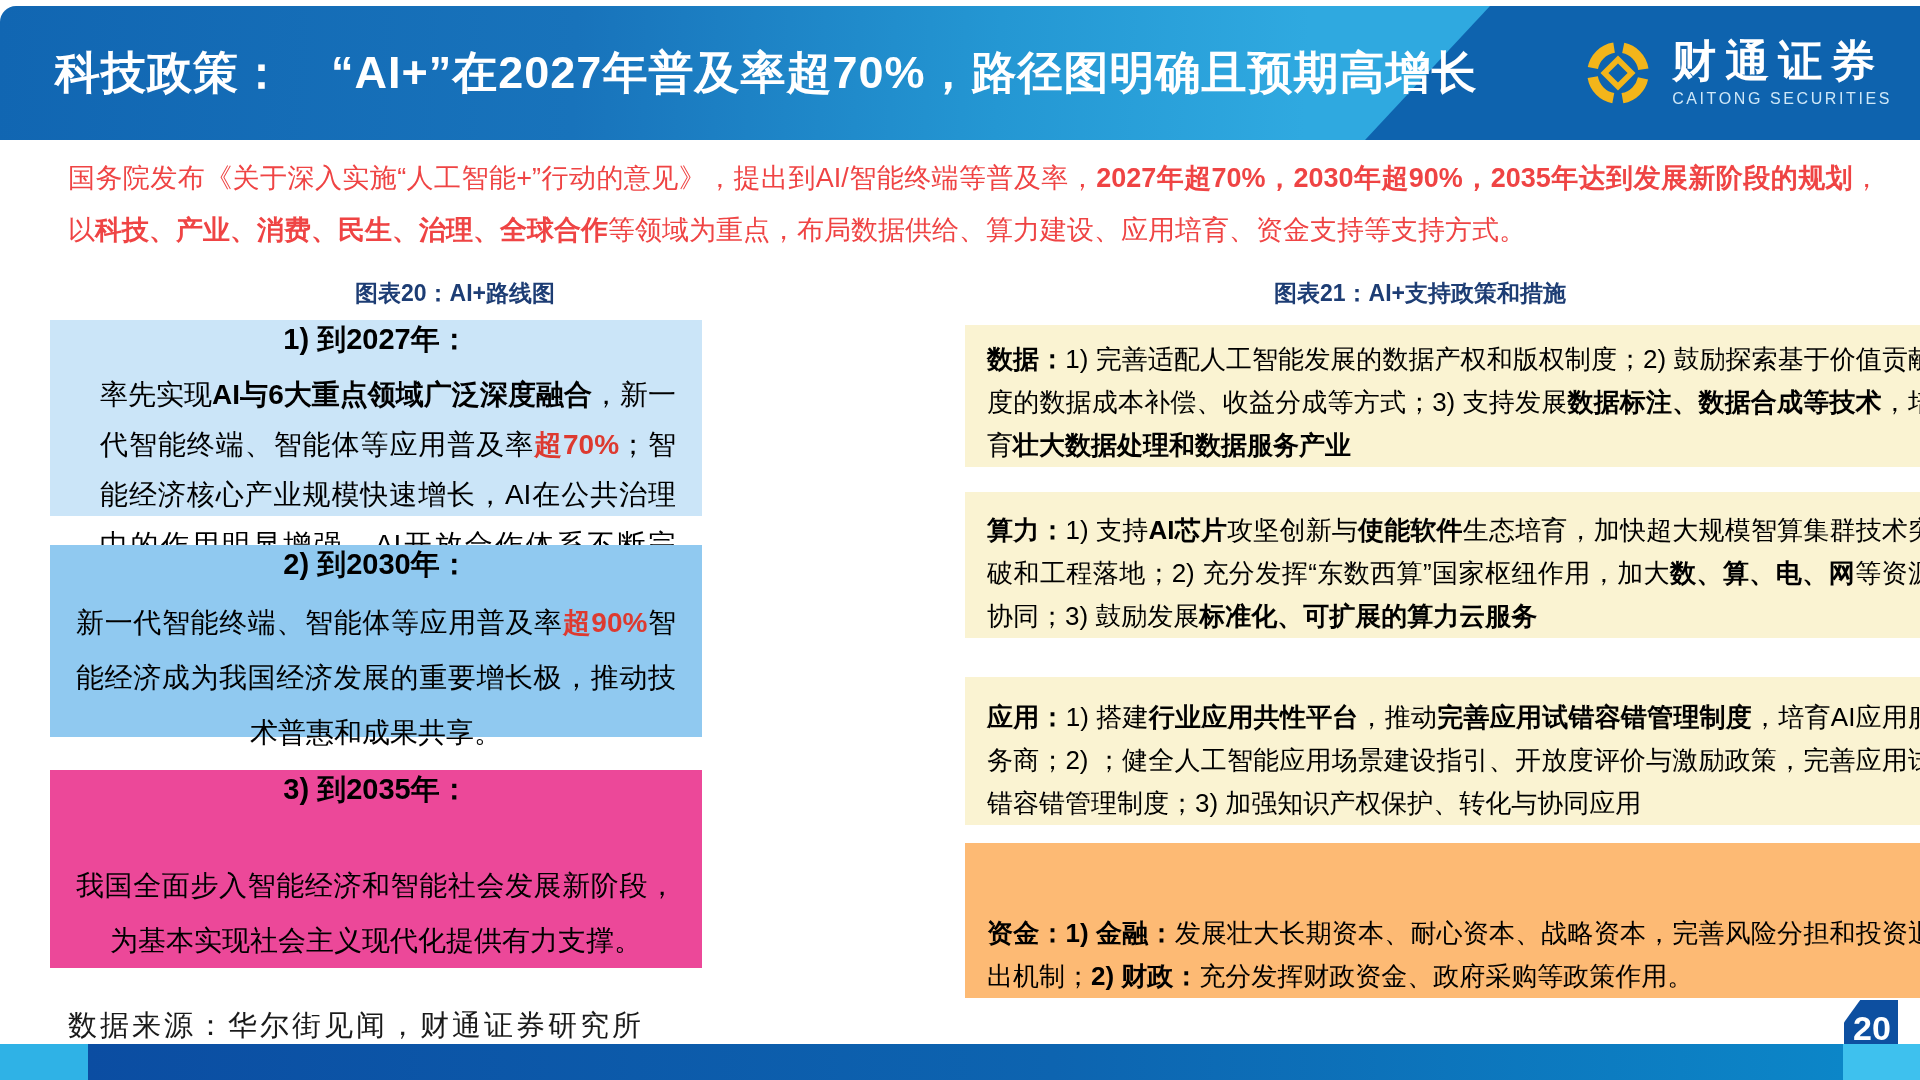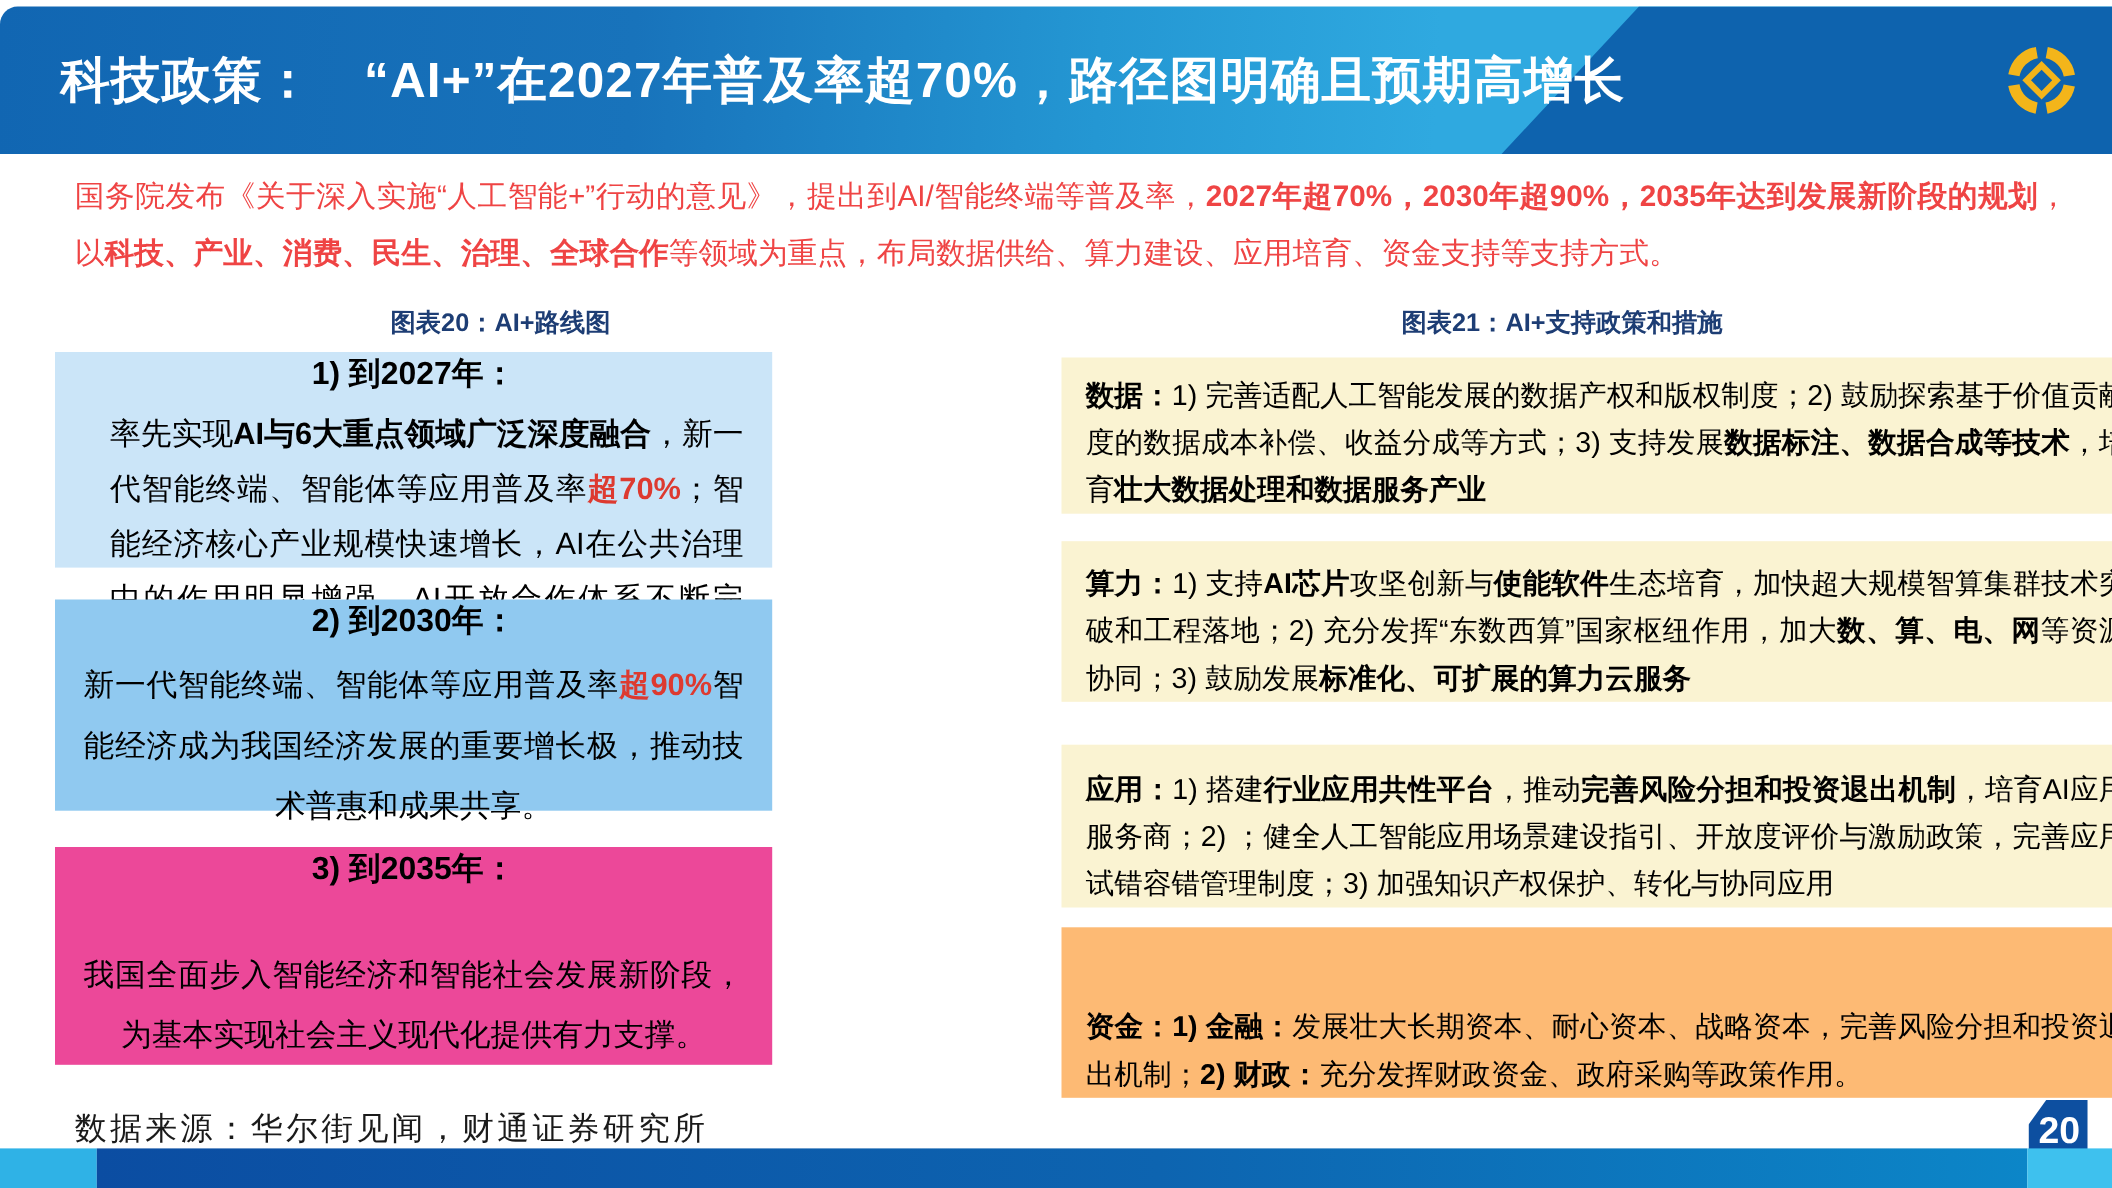--- a/index.html
+++ b/index.html
@@ -94,20 +94,24 @@
     <div class="header-title">科技政策：　“AI+”在2027年普及率超70%，路径图明确且预期高增长</div>
     <div class="logo">
       <span class="logo-mark">
         <svg viewBox="0 0 90 90" width="72" height="72">
           <g transform="rotate(45 45 45)">
             <circle cx="45" cy="45" r="32" fill="none" stroke="#f3b51a" stroke-width="13" stroke-dasharray="39 11.27" stroke-dashoffset="19.5"></circle>
           </g>
           <rect x="33" y="33" width="24" height="24" transform="rotate(45 45 45)" fill="none" stroke="#f3b51a" stroke-width="7"></rect>
         </svg>
       </span>
+      <span class="logo-text">
+        <span class="logo-cn">财通证券</span>
+        <span class="logo-en">CAITONG SECURITIES</span>
+      </span>
     </div>
   </div>
 
   <div class="intro"><span>国务院发布《关于深入实施“人工智能+”行动的意见》，提出到AI/智能终端等普及率，</span><span class="seg-b">2027年超70%，2030年超90%，2035年达到发展新阶段的规划</span><span>，以</span><span class="seg-b">科技、产业、消费、民生、治理、全球合作</span><span>等领域为重点，布局数据供给、算力建设、应用培育、资金支持等支持方式。</span></div>
 
   <div class="chart-title left">图表20：AI+路线图</div>
   <div class="chart-title right">图表21：AI+支持政策和措施</div>
 
   <div class="lbox lbox-0" style="background: rgb(203, 229, 248);">
     <div class="lbox-heading">1) 到2027年：</div>
@@ -122,21 +126,21 @@
     <div class="lbox-body"><span>我国全面步入智能经济和智能社会发展新阶段，为基本实现社会主义现代化提供有力支撑。</span></div>
   </div>
 
   <div class="rbox rbox-0" style="background: rgb(250, 243, 210);">
     <div class="rbox-body"><span class="seg-b">数据：</span><span>1) 完善适配人工智能发展的数据产权和版权制度；2) 鼓励探索基于价值贡献度的数据成本补偿、收益分成等方式；3) 支持发展</span><span class="seg-b">数据标注、数据合成等技术</span><span>，培育</span><span class="seg-b">壮大数据处理和数据服务产业</span></div>
   </div>
   <div class="rbox rbox-1" style="background: rgb(250, 243, 210);">
     <div class="rbox-body"><span class="seg-b">算力：</span><span>1) 支持</span><span class="seg-b">AI芯片</span><span>攻坚创新与</span><span class="seg-b">使能软件</span><span>生态培育，加快超大规模智算集群技术突破和工程落地；2) 充分发挥“东数西算”国家枢纽作用，加大</span><span class="seg-b">数、算、电、网</span><span>等资源协同；3) 鼓励发展</span><span class="seg-b">标准化、可扩展的算力云服务</span></div>
   </div>
   <div class="rbox rbox-2" style="background: rgb(250, 243, 210);">
-    <div class="rbox-body"><span class="seg-b">应用：</span><span>1) 搭建</span><span class="seg-b">行业应用共性平台</span><span>，推动</span><span class="seg-b">完善风险分担和投资退出机制</span><span>，培育AI应用服务商；2) ；健全人工智能应用场景建设指引、开放度评价与激励政策，完善应用试错容错管理制度；3) 加强知识产权保护、转化与协同应用</span></div>
+    <div class="rbox-body"><span class="seg-b">应用：</span><span>1) 搭建</span><span class="seg-b">行业应用共性平台</span><span>，推动</span><span class="seg-b">完善应用试错容错管理制度</span><span>，培育AI应用服务商；2) ；健全人工智能应用场景建设指引、开放度评价与激励政策，完善应用试错容错管理制度；3) 加强知识产权保护、转化与协同应用</span></div>
   </div>
   <div class="rbox rbox-3" style="background: #fdba74;">
     <div class="rbox-body"><span class="seg-b">资金：1) 金融：</span><span>发展壮大长期资本、耐心资本、战略资本，完善风险分担和投资退出机制；</span><span class="seg-b">2) 财政：</span><span>充分发挥财政资金、政府采购等政策作用。</span></div>
   </div>
 
   <div class="source-note">数据来源：华尔街见闻，财通证券研究所</div>
   <div class="page-badge">20</div>
   <div class="bottom-bar">
     <div class="bar-left"></div>
     <div class="bar-mid"></div>

